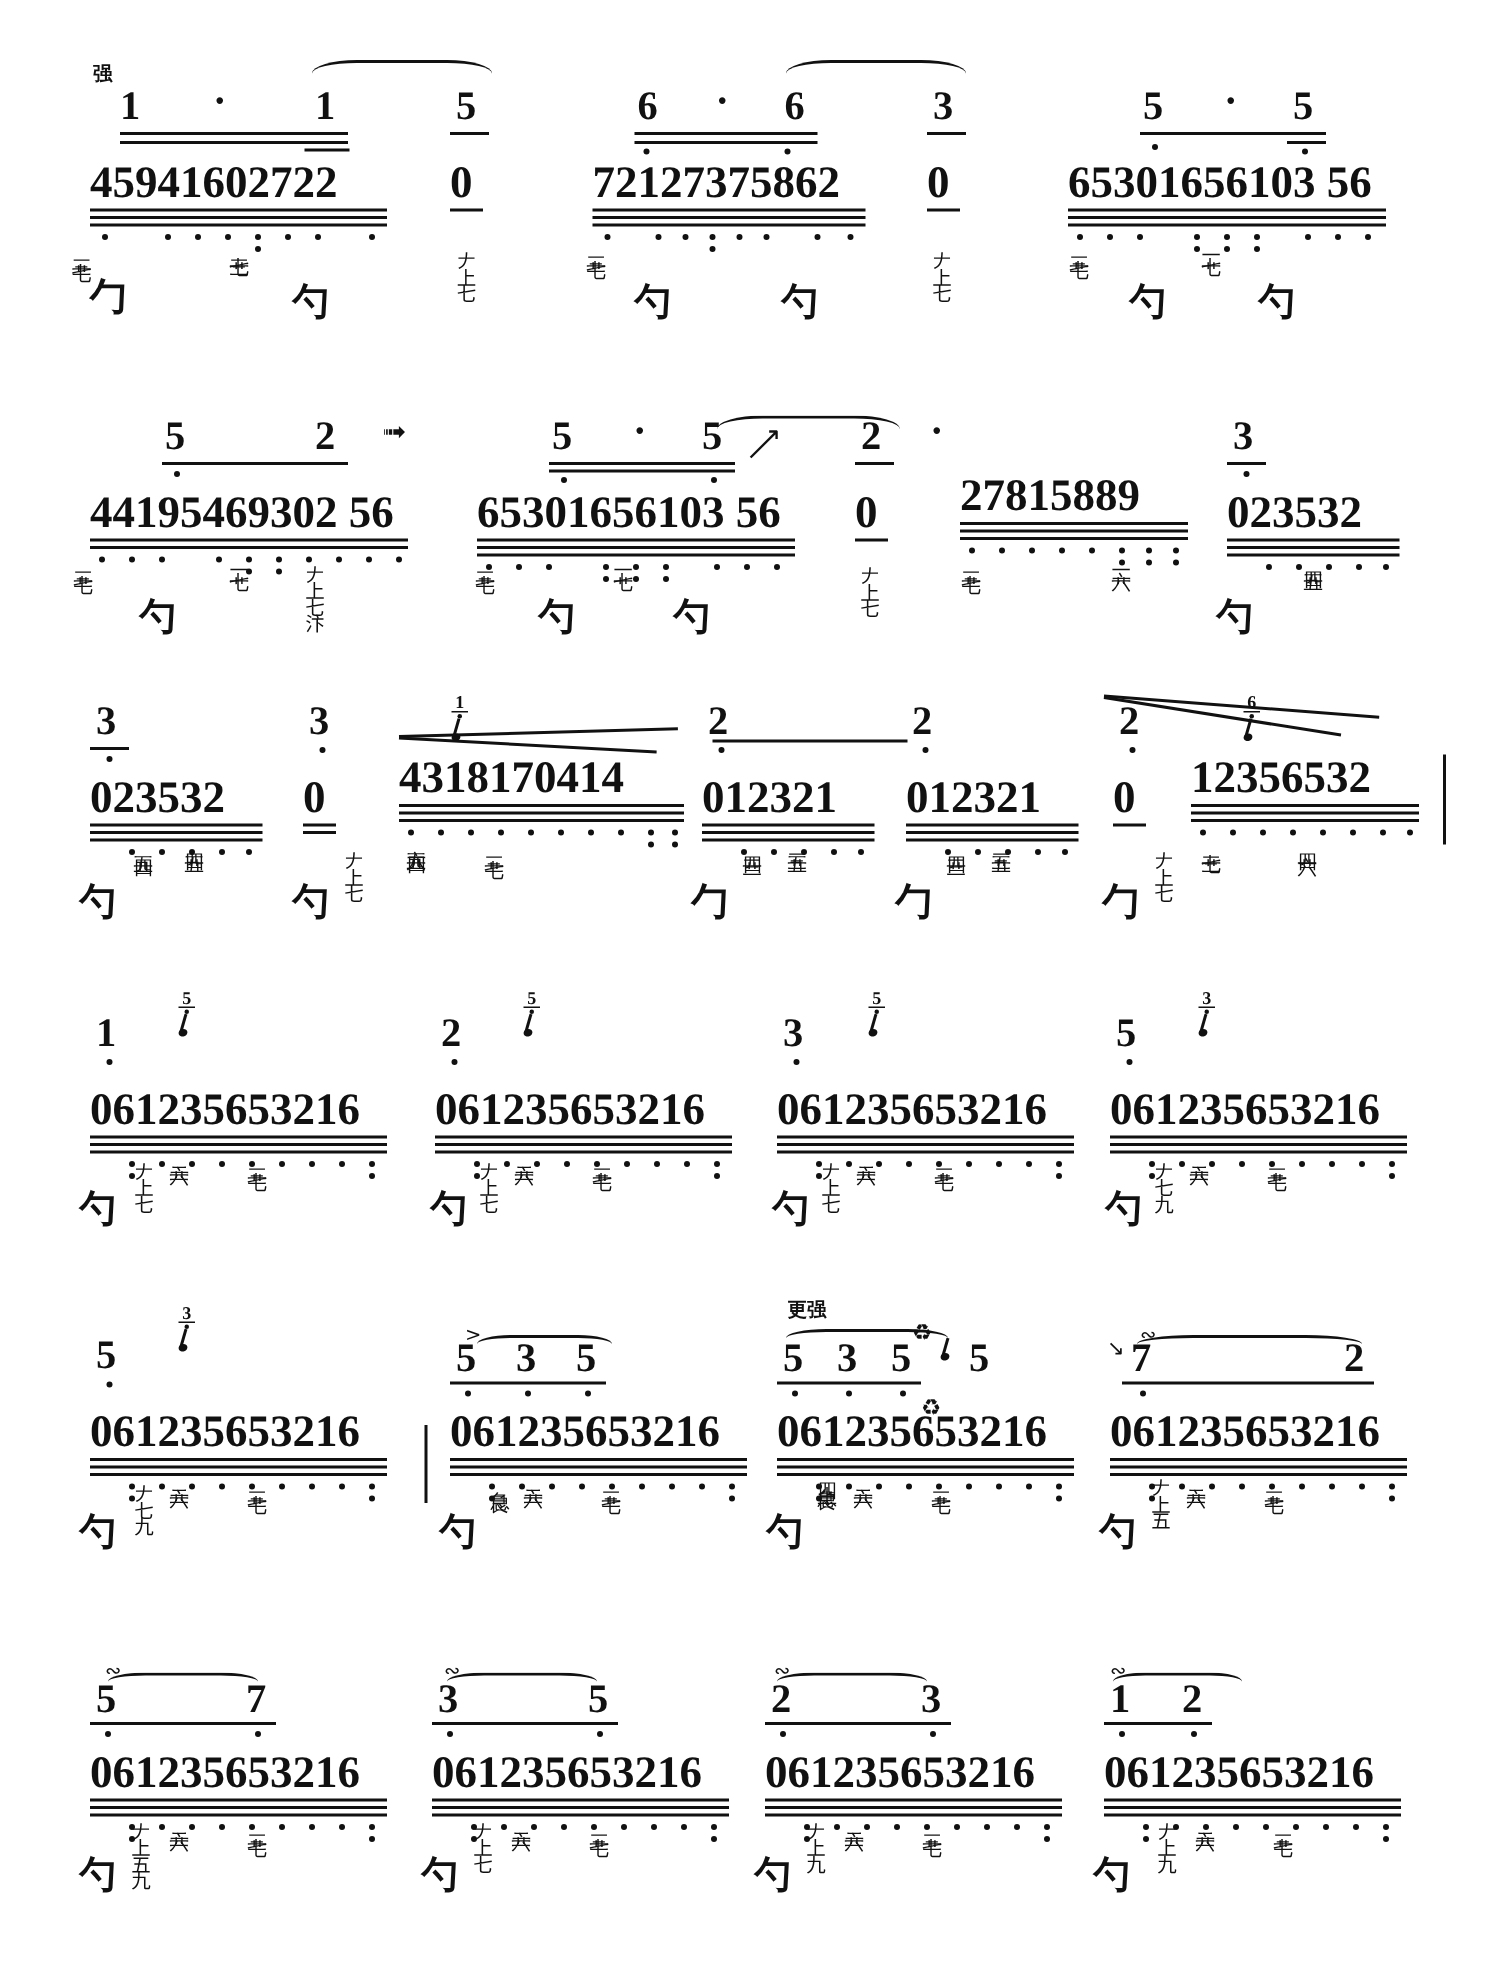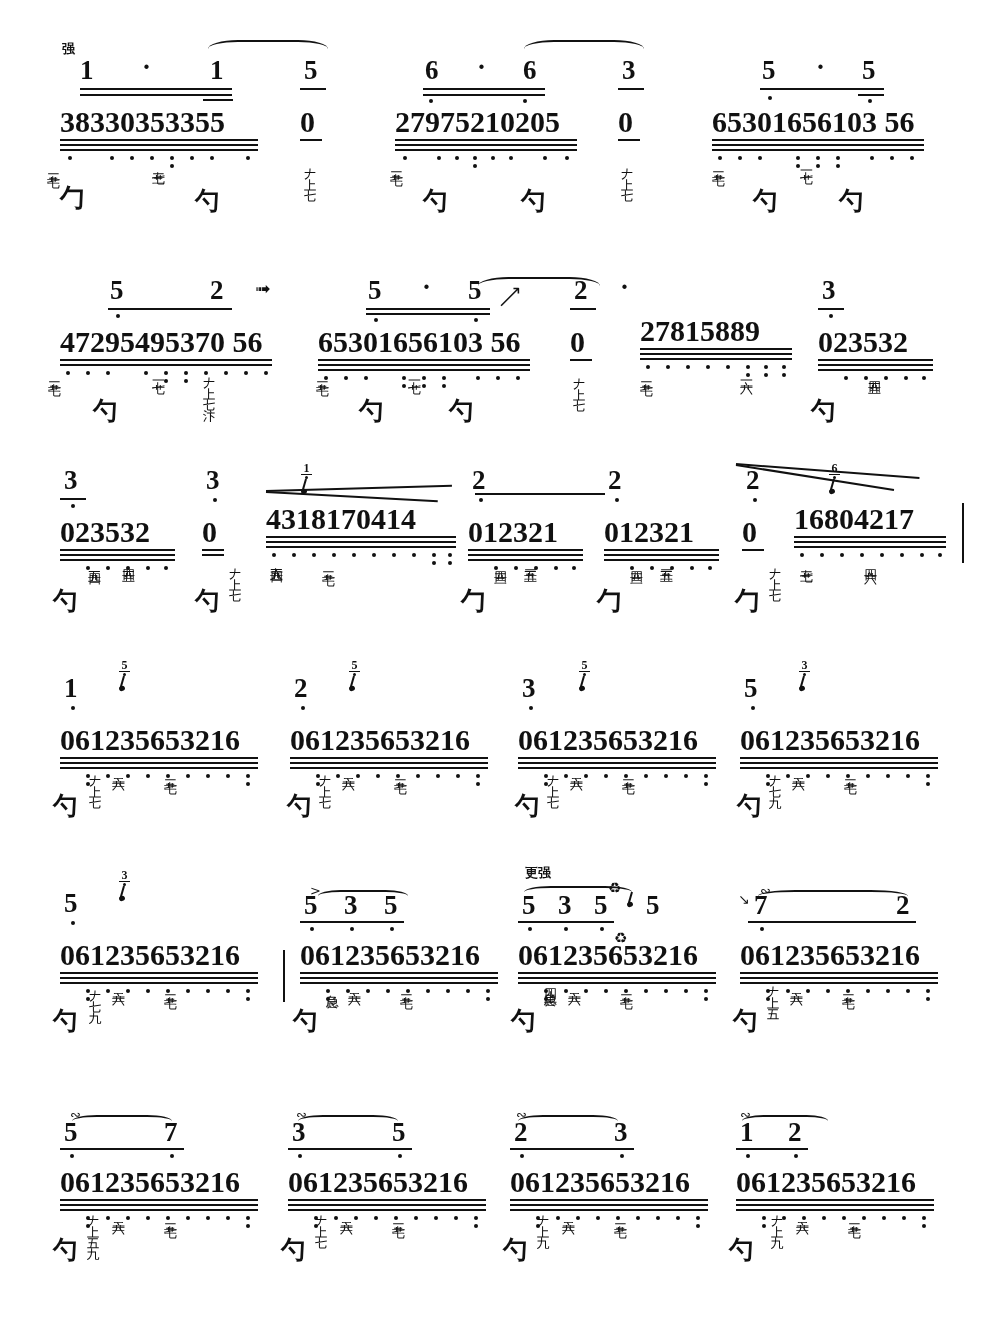--- a/index.html
+++ b/index.html
@@ -132,21 +132,21 @@
   <div class="measure" style="left:60px;top:55px;width:215px;">
     <div class="upper">
       <span class="num" style="left:20px;">1</span>
       <span class="dotmid" style="left:82px;top:-3px;">·</span>
       <span class="num" style="left:150px;">1</span>
       <div class="beam" style="left:20px;top:33px;width:152px;"></div>
       <div class="beam thin" style="left:20px;top:39px;width:152px;"></div>
       <div class="beam thin" style="left:143px;top:44px;width:30px;"></div>
     </div>
     <div class="run" style="margin-top:5px;">
-      <span class="digits">38330353355</span>
+      <span class="digits">45941602722</span>
       <div class="beam" style="left:0px;top:33px;width:198px;"></div>
       <div class="beam thin" style="left:0px;top:38px;width:198px;"></div>
       <div class="beam thin" style="left:0px;top:43px;width:198px;"></div>
       <span class="odot" style="left:8px;top:50px;"></span>
       <span class="odot" style="left:50px;top:50px;"></span>
       <span class="odot" style="left:70px;top:50px;"></span>
       <span class="odot" style="left:90px;top:50px;"></span>
       <span class="odot" style="left:110px;top:50px;"></span>
       <span class="odot" style="left:110px;top:58px;"></span>
       <span class="odot" style="left:130px;top:50px;"></span>
@@ -185,21 +185,21 @@
     <div class="upper">
       <span class="num" style="left:30px;">6</span>
       <span class="dotmid" style="left:82px;top:-3px;">·</span>
       <span class="num" style="left:128px;">6</span>
       <div class="beam" style="left:28px;top:33px;width:122px;"></div>
       <div class="beam thin" style="left:28px;top:39px;width:122px;"></div>
       <span class="odot" style="left:34px;top:44px;"></span>
       <span class="odot" style="left:128px;top:44px;"></span>
     </div>
     <div class="run" style="margin-top:5px;">
-      <span class="digits">27975210205</span>
+      <span class="digits">72127375862</span>
       <div class="beam" style="left:0px;top:33px;width:182px;"></div>
       <div class="beam thin" style="left:0px;top:38px;width:182px;"></div>
       <div class="beam thin" style="left:0px;top:43px;width:182px;"></div>
       <span class="odot" style="left:8px;top:50px;"></span>
       <span class="odot" style="left:42px;top:50px;"></span>
       <span class="odot" style="left:60px;top:50px;"></span>
       <span class="odot" style="left:78px;top:50px;"></span>
       <span class="odot" style="left:78px;top:58px;"></span>
       <span class="odot" style="left:96px;top:50px;"></span>
       <span class="odot" style="left:114px;top:50px;"></span>
@@ -282,21 +282,21 @@
 <div class="system" style="top:265px;">
 
   <div class="measure" style="left:60px;top:10px;width:230px;">
     <div class="upper">
       <span class="num" style="left:50px;">5</span>
       <span class="num" style="left:150px;">2</span>
       <div class="beam" style="left:48px;top:33px;width:124px;"></div>
       <span class="odot" style="left:56px;top:39px;"></span>
     </div>
     <div class="run" style="margin-top:5px;">
-      <span class="digits">47295495370 56</span>
+      <span class="digits">44195469302 56</span>
       <div class="beam" style="left:0px;top:33px;width:212px;"></div>
       <div class="beam thin" style="left:0px;top:38px;width:212px;"></div>
       <span class="odot" style="left:6px;top:45px;"></span>
       <span class="odot" style="left:26px;top:45px;"></span>
       <span class="odot" style="left:46px;top:45px;"></span>
       <span class="odot" style="left:84px;top:45px;"></span>
       <span class="odot" style="left:104px;top:45px;"></span>
       <span class="odot" style="left:104px;top:53px;"></span>
       <span class="odot" style="left:124px;top:45px;"></span>
       <span class="odot" style="left:124px;top:53px;"></span>
@@ -598,21 +598,21 @@
   </div>
 
   <div class="grace" style="left:828px;top:8px;">
     <span class="gnum">6</span>
     <span class="gbar"></span>
     <span class="gdot"></span>
     <span class="gstem"></span>
   </div>
   <div class="measure" style="left:794px;top:48px;width:160px;">
     <div class="run">
-      <span class="digits">16804217</span>
+      <span class="digits">12356532</span>
       <div class="beam" style="left:0px;top:33px;width:152px;"></div>
       <div class="beam thin" style="left:0px;top:38px;width:152px;"></div>
       <div class="beam thin" style="left:0px;top:43px;width:152px;"></div>
       <span class="odot" style="left:6px;top:50px;"></span>
       <span class="odot" style="left:26px;top:50px;"></span>
       <span class="odot" style="left:46px;top:50px;"></span>
       <span class="odot" style="left:66px;top:50px;"></span>
       <span class="odot" style="left:86px;top:50px;"></span>
       <span class="odot" style="left:106px;top:50px;"></span>
       <span class="odot" style="left:126px;top:50px;"></span>

